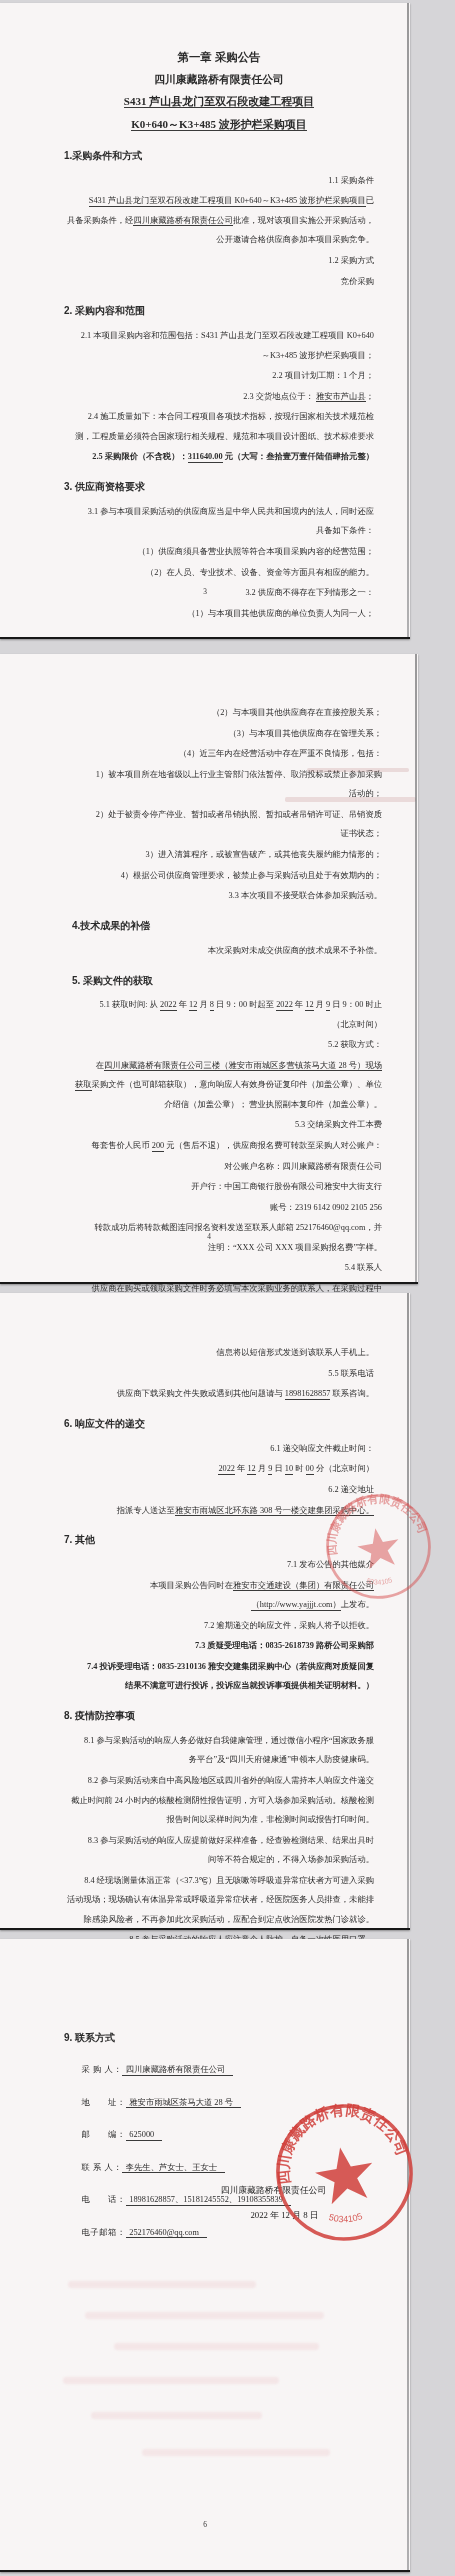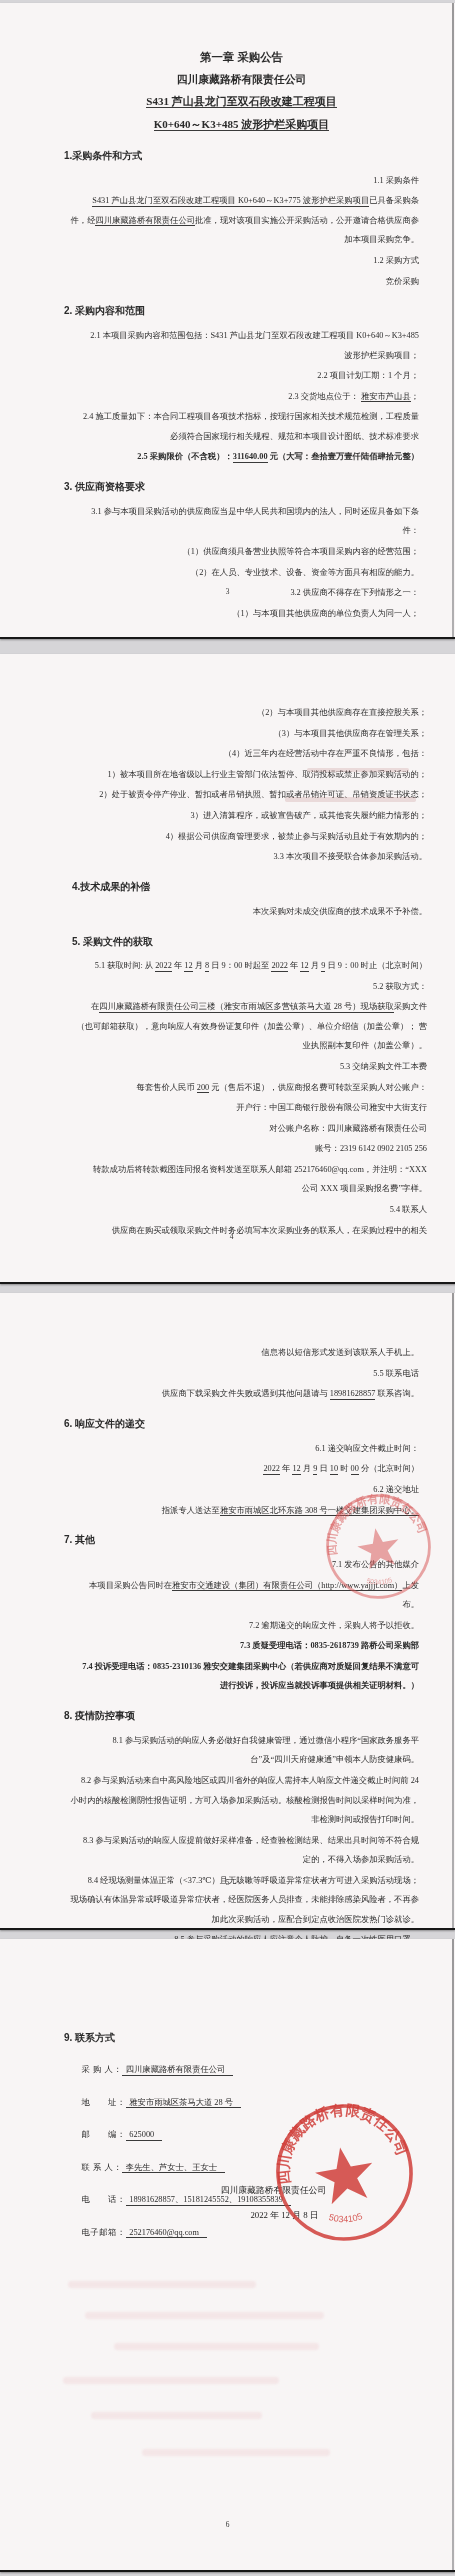--- a/index.html
+++ b/index.html
@@ -1,18 +1,18 @@
 <!DOCTYPE html>
 <html style="font-size:9px"><head>
 <meta charset="utf-8">
 <style>
   html,body{margin:0;padding:0;background:#cfcfd3;}
   .canvas{position:relative;width:455px;height:2576px;background:#d6d5d8;overflow:hidden;
           font-family:"Liberation Serif","DejaVu Serif",serif;color:#2b2b2b;}
-  .page{position:absolute;left:0;width:455px;background:#f8f5f5;border-bottom:2.8px solid #171717;
+  .page{position:absolute;left:0;width:410px;background:#f8f5f5;border-bottom:2.8px solid #171717;
         box-shadow:0 0.6px 1.7px rgba(0,0,0,.35);}
   .page::after{content:"";position:absolute;top:0;bottom:0;right:1.1px;width:2.3px;
         background:linear-gradient(180deg,#5a5a5c,#808083);opacity:.6;}
   .page-content{position:relative;padding:44px 36px 5.7px 64px;font-size:8.3px;line-height:2.35;}
   .blk{margin:0;}
   .t1{font-family:"Liberation Sans","DejaVu Sans",sans-serif;font-weight:bold;font-size:11.4px;
       text-align:center;line-height:1.9;}
   .t2{font-family:"Liberation Sans","DejaVu Sans",sans-serif;font-weight:bold;font-size:10.8px;
       text-align:center;line-height:1.9;}
   .t3{font-weight:bold;font-size:11px;text-align:center;line-height:2.1;}
@@ -38,21 +38,21 @@
 <div class="canvas">
 
   <section class="page" style="top:3.4px;height:634px;">
     <div class="page-content">
         <div class="blk t1"><span>第一章 采购公告</span></div>
         <div class="blk t2"><span>四川康藏路桥有限责任公司</span></div>
         <div class="blk t3"><span class="u">S431 芦山县龙门至双石段改建工程项目</span></div>
         <div class="blk t3"><span class="u">K0+640～K3+485 波形护栏采购项目</span></div>
         <div class="blk h"><span>1.采购条件和方式</span></div>
         <div class="blk p"><span>1.1 采购条件</span></div>
-        <div class="blk p"><span class="u">S431 芦山县龙门至双石段改建工程项目 K0+640～K3+775 波形护栏采购项目</span><span>已具备采购条件，经</span><span class="u">四川康藏路桥有限责任公司</span><span>批准，现对该项目实施公开采购活动，公开邀请合格供应商参加本项目采购竞争。</span></div>
+        <div class="blk p"><span class="u">S431 芦山县龙门至双石段改建工程项目 K0+640～K3+485 波形护栏采购项目</span><span>已具备采购条件，经</span><span class="u">四川康藏路桥有限责任公司</span><span>批准，现对该项目实施公开采购活动，公开邀请合格供应商参加本项目采购竞争。</span></div>
         <div class="blk p"><span>1.2 采购方式</span></div>
         <div class="blk p"><span>竞价采购</span></div>
         <div class="blk h"><span>2. 采购内容和范围</span></div>
         <div class="blk p"><span>2.1 本项目采购内容和范围包括：S431 芦山县龙门至双石段改建工程项目 K0+640～K3+485 波形护栏采购项目；</span></div>
         <div class="blk p"><span>2.2 项目计划工期：1 个月；</span></div>
         <div class="blk p"><span>2.3 交货地点位于： </span><span class="u">雅安市芦山县</span><span>；</span></div>
         <div class="blk p"><span>2.4 施工质量如下：本合同工程项目各项技术指标，按现行国家相关技术规范检测，工程质量必须符合国家现行相关规程、规范和本项目设计图纸、技术标准要求</span></div>
         <div class="blk p"><span class="b">2.5 采购限价（不含税）：</span><span class="u b">311640.00</span><span class="b"> 元（大写：叁拾壹万壹仟陆佰肆拾元整）</span></div>
         <div class="blk h"><span>3. 供应商资格要求</span></div>
         <div class="blk p"><span>3.1 参与本项目采购活动的供应商应当是中华人民共和国境内的法人，同时还应具备如下条件：</span></div>
@@ -75,22 +75,22 @@
         <div class="blk p"><span>4）根据公司供应商管理要求，被禁止参与采购活动且处于有效期内的；</span></div>
         <div class="blk p"><span>3.3 本次项目不接受联合体参加采购活动。</span></div>
         <div class="blk h"><span>4.技术成果的补偿</span></div>
         <div class="blk p"><span>本次采购对未成交供应商的技术成果不予补偿。</span></div>
         <div class="blk h"><span>5. 采购文件的获取</span></div>
         <div class="blk p"><span>5.1 获取时间: 从 </span><span class="u">2022</span><span> 年 </span><span class="u">12</span><span> 月 </span><span class="u">8</span><span> 日 9：00 时起至 </span><span class="u">2022</span><span> 年 </span><span class="u">12</span><span> 月 </span><span class="u">9</span><span> 日 9：00 时止（北京时间）</span></div>
         <div class="blk p"><span>5.2 获取方式：</span></div>
         <div class="blk p"><span>在</span><span class="u">四川康藏路桥有限责任公司三楼（雅安市雨城区多营镇茶马大道 28 号）现场获取</span><span>采购文件（也可邮箱获取），意向响应人有效身份证复印件（加盖公章）、单位介绍信（加盖公章）； 营业执照副本复印件（加盖公章）。</span></div>
         <div class="blk p"><span>5.3 交纳采购文件工本费</span></div>
         <div class="blk p"><span>每套售价人民币 </span><span class="u">200</span><span> 元（售后不退），供应商报名费可转款至采购人对公账户：</span></div>
+        <div class="blk p"><span>对公账户名称：四川康藏路桥有限责任公司</span></div>
         <div class="blk p"><span>开户行：中国工商银行股份有限公司雅安中大街支行</span></div>
-        <div class="blk p"><span>对公账户名称：四川康藏路桥有限责任公司</span></div>
         <div class="blk p"><span>账号：2319 6142 0902 2105 256</span></div>
         <div class="blk p"><span>转款成功后将转款截图连同报名资料发送至联系人邮箱 252176460@qq.com，并注明：“XXX 公司 XXX 项目采购报名费”字样。</span></div>
         <div class="blk p"><span>5.4 联系人</span></div>
         <div class="blk p"><span>供应商在购买或领取采购文件时务必填写本次采购业务的联系人，在采购过程中的相关</span></div>
       </div>
     <div class="streak" style="left:307px;top:114px;width:102px;height:4px;"></div>
     <div class="streak" style="left:285px;top:143px;width:131px;height:4.6px;"></div>
   <div class="pagenum">4</div>
     </section>
 

